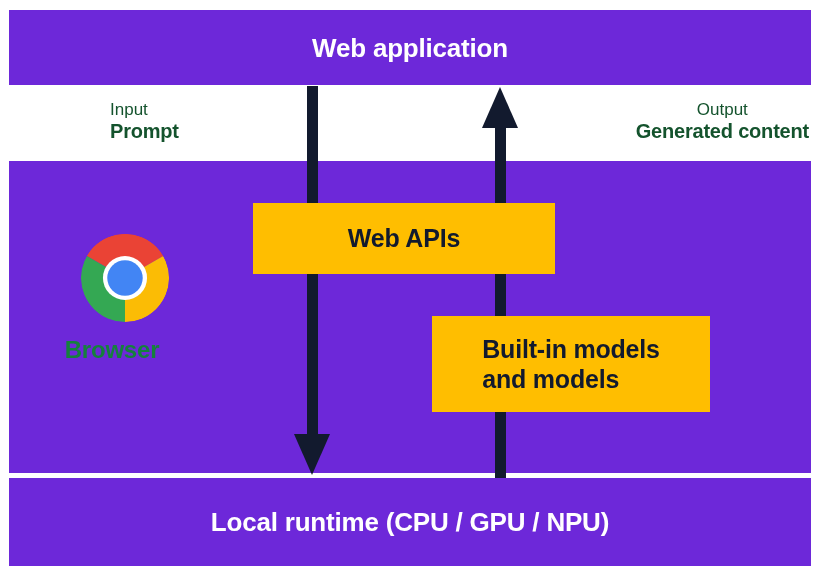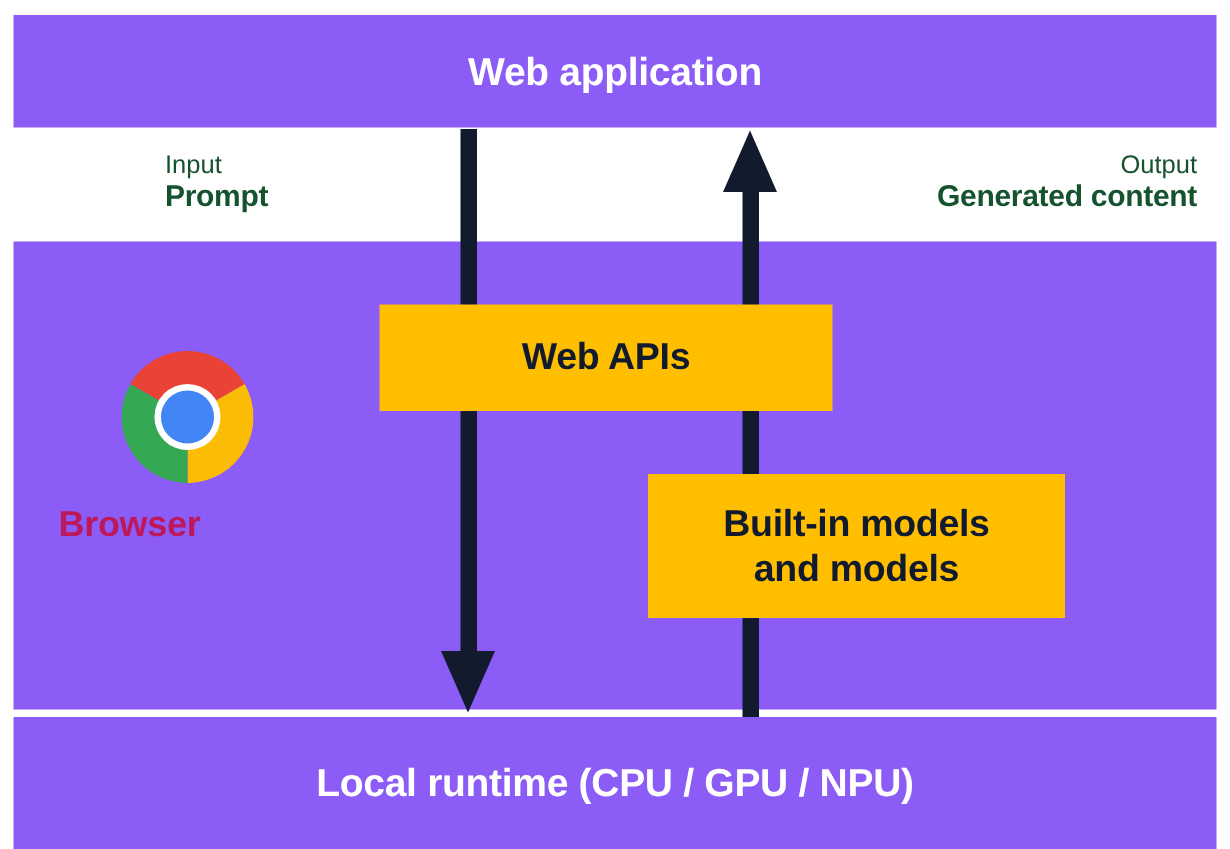--- a/index.html
+++ b/index.html
@@ -15,21 +15,21 @@
     position: relative;
     width: 820px;
     height: 566px;
     background: #ffffff;
     overflow: hidden;
   }
 
   
   .band {
     position: absolute;
-    background: #8b5cf6;
+    background: #6d28d9;
     left: 9px;
     width: 802px;
   }
   #band-web-application {
     top: 10px;
     height: 75px;
   }
   #band-browser {
     top: 161px;
     height: 312px;
@@ -76,23 +76,23 @@
     font-size: 20px;
     font-weight: bold;
     letter-spacing: -0.2px;
   }
   #flow-input {
     left: 110px;
     top: 100px;
     text-align: left;
   }
   #flow-output {
-    right: 22px;
+    right: 11px;
     top: 100px;
-    text-align: right;
+    text-align: center;
   }
 
   
   .arrow {
     position: absolute;
   }
   .arrow-shaft {
     position: absolute;
     background: #121A2E;
     width: 11px;
@@ -128,21 +128,20 @@
   }
 
   
   .component-box {
     position: absolute;
     background: #FFBE00;
     color: #121A2E;
     display: flex;
     align-items: center;
     justify-content: center;
-    text-align: center;
     font-weight: bold;
     font-size: 25px;
     line-height: 1.22;
     letter-spacing: -0.2px;
   }
   #box-web-apis {
     left: 253px;
     top: 203px;
     width: 302px;
     height: 71px;
@@ -160,24 +159,25 @@
   
   #chrome-logo {
     position: absolute;
     left: 79px;
     top: 232px;
     width: 92px;
     height: 92px;
   }
   #browser-label {
     position: absolute;
-    left: 39px;
+    left: 26px;
     top: 336px;
     width: 172px;
-    color: #be185d;
+    text-align: center;
+    color: #15803d;
     font-weight: bold;
     font-size: 24px;
     letter-spacing: -0.2px;
     white-space: nowrap;
   }
 </style>
 </head>
 <body>
 
 <div id="diagram-root">

